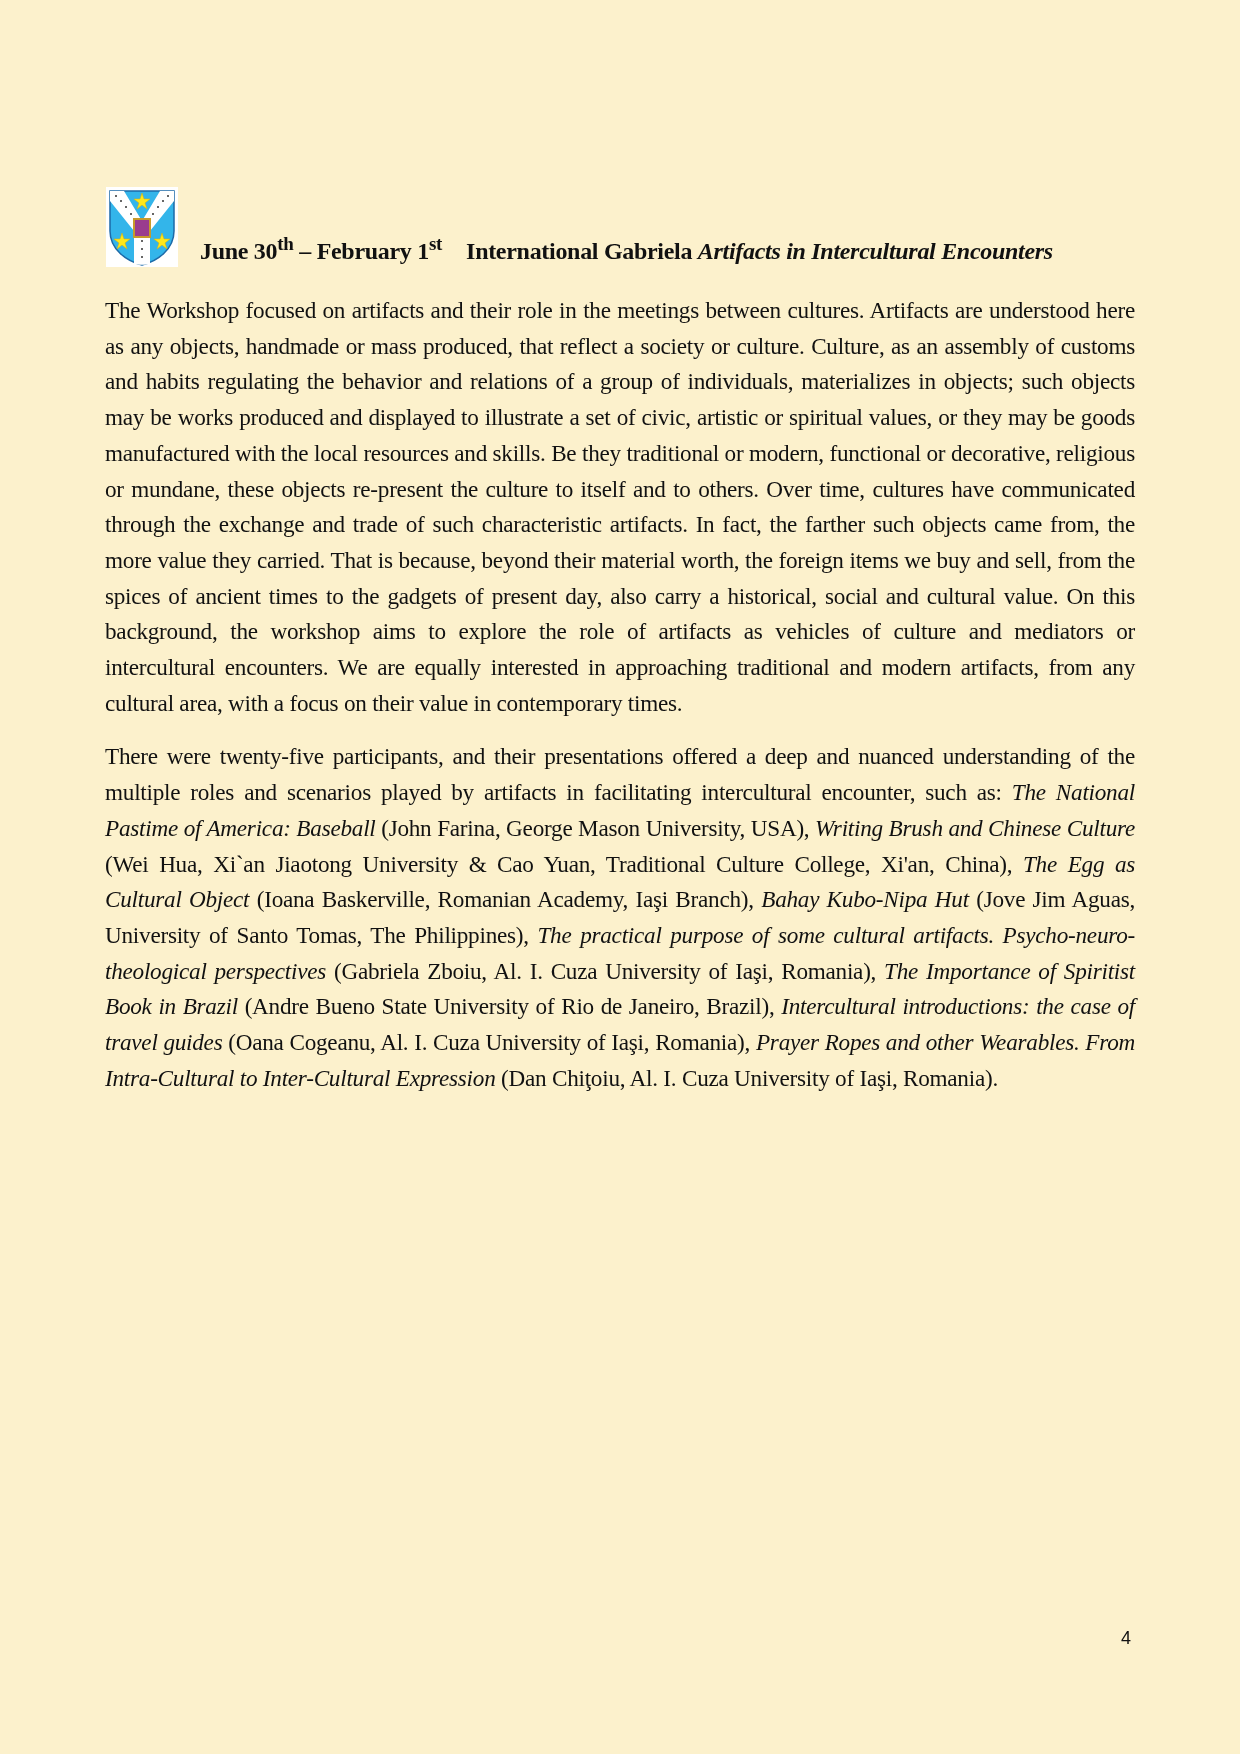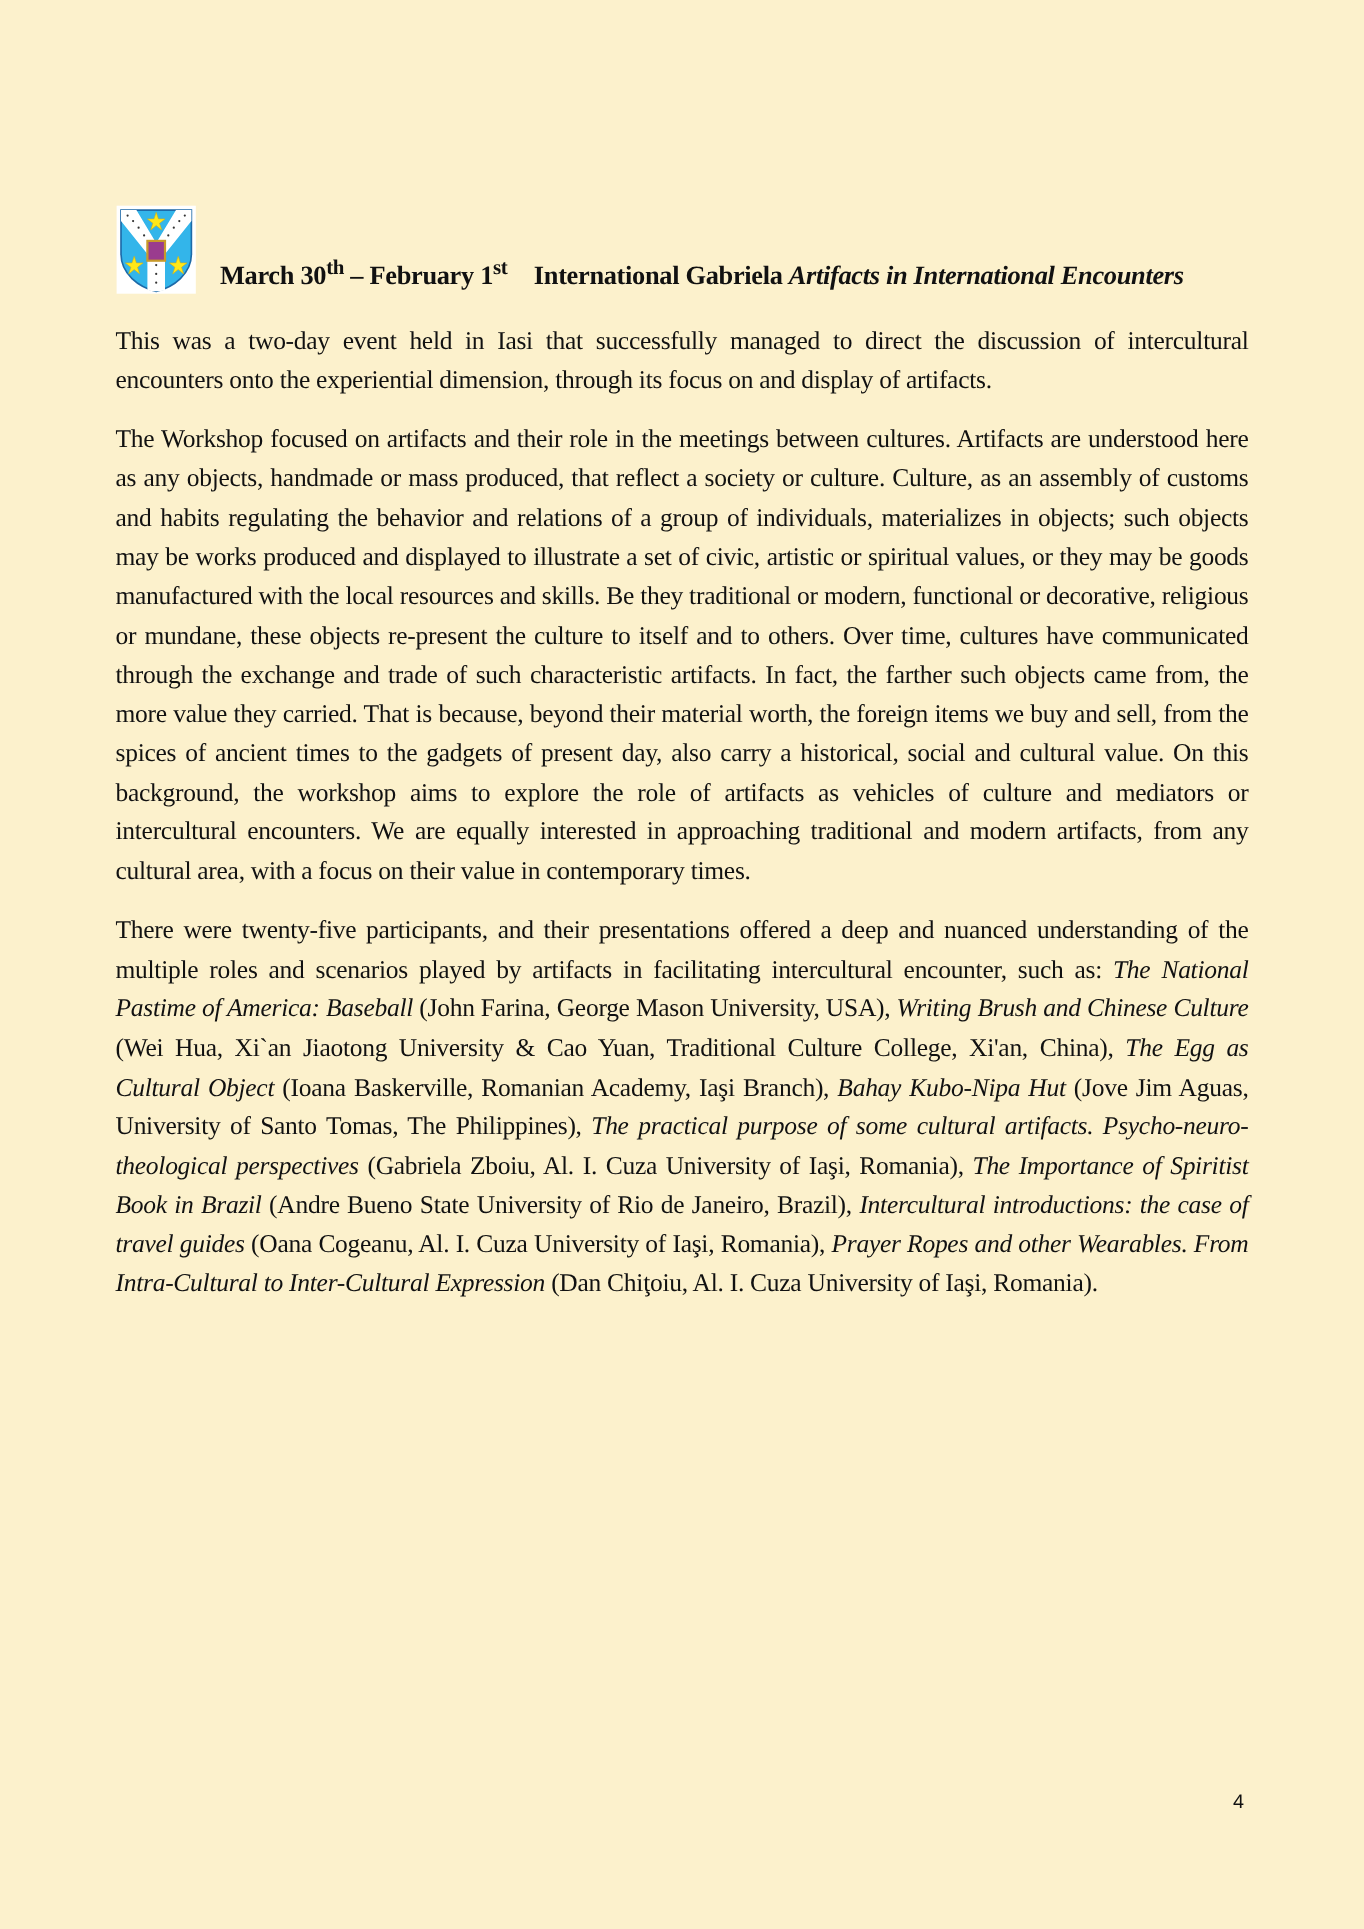--- a/index.html
+++ b/index.html
@@ -86,24 +86,23 @@
     <g fill="#ffe81a" stroke="#e0b000" stroke-width="0.5">
       <polygon points="36,6 38,12 44,12 39,16 41,22 36,18 31,22 33,16 28,12 34,12"></polygon>
       <polygon points="16,46 18,52 24,52 19,56 21,62 16,58 11,62 13,56 8,52 14,52"></polygon>
       <polygon points="56,46 58,52 64,52 59,56 61,62 56,58 51,62 53,56 48,52 54,52"></polygon>
     </g>
     <rect x="28" y="32" width="16" height="18" fill="#9a3c8e" stroke="#c89a2a" stroke-width="2"></rect>
   </svg>
 </div>
 
 <div class="heading">
-  <span>March 30</span><sup>th</sup><span> – February 1</span><sup>st</sup><span class="gap"></span><span>International Gabriela </span><em>Artifacts in International Encounters</em>
+  <span>June 30</span><sup>th</sup><span> – February 1</span><sup>st</sup><span class="gap"></span><span>International Gabriela </span><em>Artifacts in Intercultural Encounters</em>
 </div>
 
 <div class="content">
-  <p class="para">This was a two-day event held in Iasi that successfully managed to direct the discussion of intercultural encounters onto the experiential dimension, through its focus on and display of artifacts.</p>
   <p class="para">The Workshop focused on artifacts and their role in the meetings between cultures. Artifacts are understood here as any objects, handmade or mass produced, that reflect a society or culture. Culture, as an assembly of customs and habits regulating the behavior and relations of a group of individuals, materializes in objects; such objects may be works produced and displayed to illustrate a set of civic, artistic or spiritual values, or they may be goods manufactured with the local resources and skills. Be they traditional or modern, functional or decorative, religious or mundane, these objects re-present the culture to itself and to others. Over time, cultures have communicated through the exchange and trade of such characteristic artifacts. In fact, the farther such objects came from, the more value they carried. That is because, beyond their material worth, the foreign items we buy and sell, from the spices of ancient times to the gadgets of present day, also carry a historical, social and cultural value. On this background, the workshop aims to explore the role of artifacts as vehicles of culture and mediators or intercultural encounters.  We are equally interested in approaching traditional and modern artifacts, from any cultural area, with a focus on their value in contemporary times.</p>
   <p class="para">
     <span>There were twenty-five participants,  and their presentations offered a deep and nuanced understanding of the multiple roles and scenarios played by artifacts in facilitating intercultural encounter, such as: </span><em>The National Pastime of America: Baseball</em><span> (John Farina, George Mason University, USA), </span><em>Writing Brush and Chinese Culture</em><span> (Wei Hua, Xi`an Jiaotong University &amp; Cao Yuan, Traditional Culture College, Xi'an, China), </span><em>The Egg as Cultural Object</em><span> (Ioana Baskerville, Romanian Academy, Iaşi Branch), </span><em>Bahay Kubo-Nipa Hut</em><span> (Jove Jim Aguas, University of Santo Tomas, The Philippines), </span><em>The practical purpose of some cultural artifacts. Psycho-neuro-theological perspectives</em><span> (Gabriela Zboiu, Al. I. Cuza University of Iaşi, Romania), </span><em>The Importance of Spiritist Book in Brazil</em><span> (Andre Bueno State University of Rio de Janeiro, Brazil), </span><em>Intercultural introductions: the case of travel guides</em><span> (Oana Cogeanu, Al. I. Cuza University of Iaşi, Romania), </span><em>Prayer Ropes and other Wearables. From Intra-Cultural to Inter-Cultural Expression</em><span> (Dan Chiţoiu, Al. I. Cuza University of Iaşi, Romania).</span>
   </p>
 </div>
 
 <div class="page-number">4</div>
 
 </body></html>

